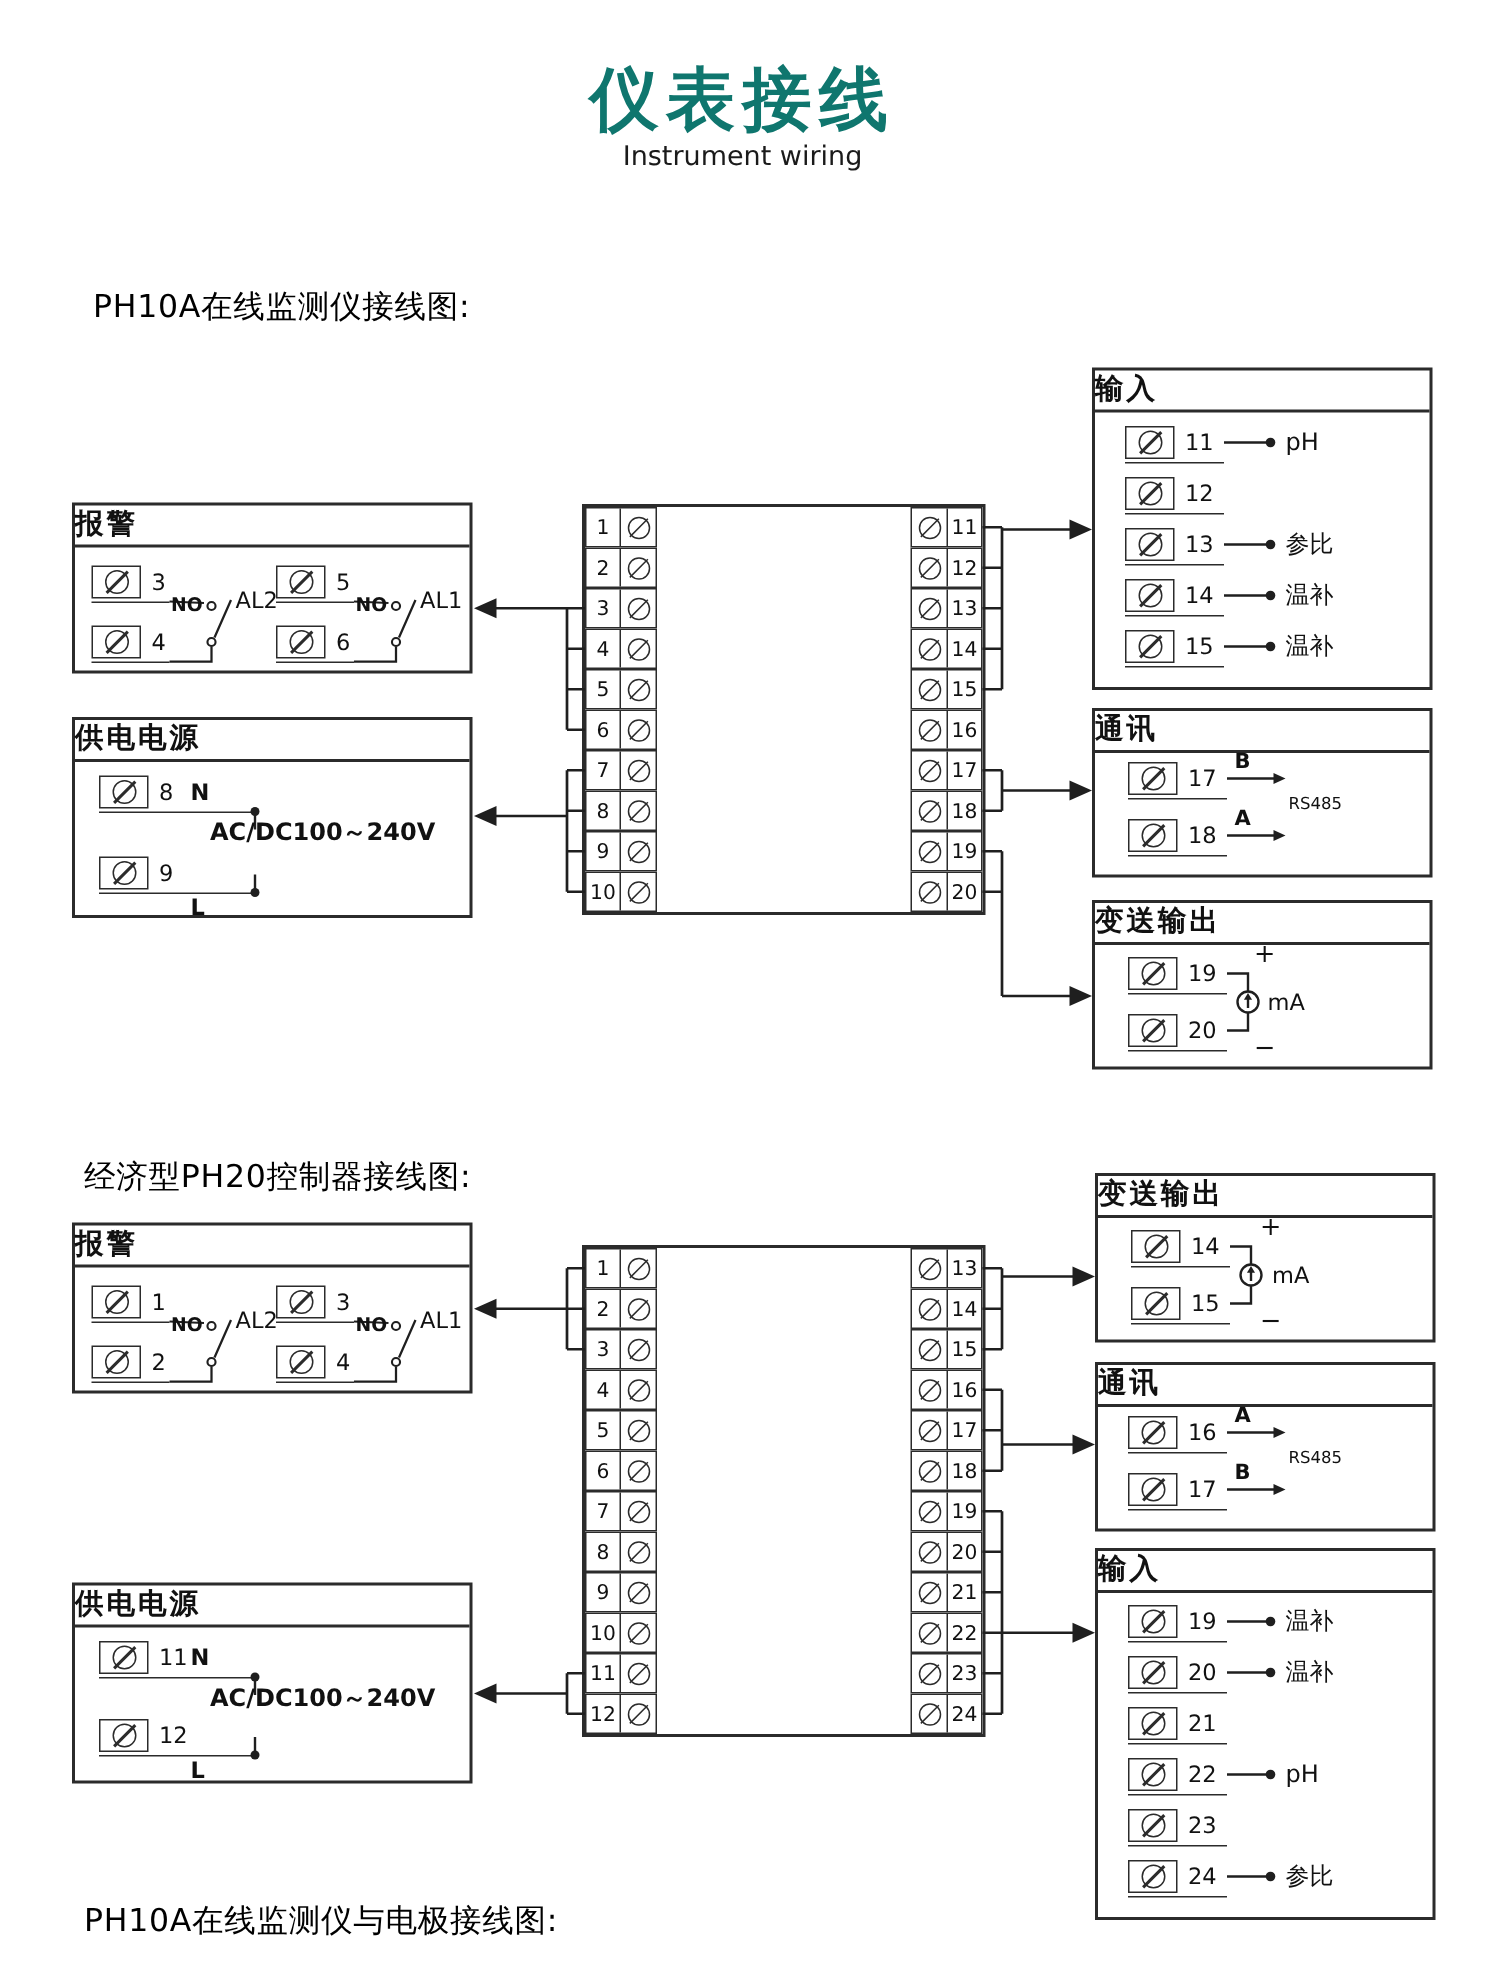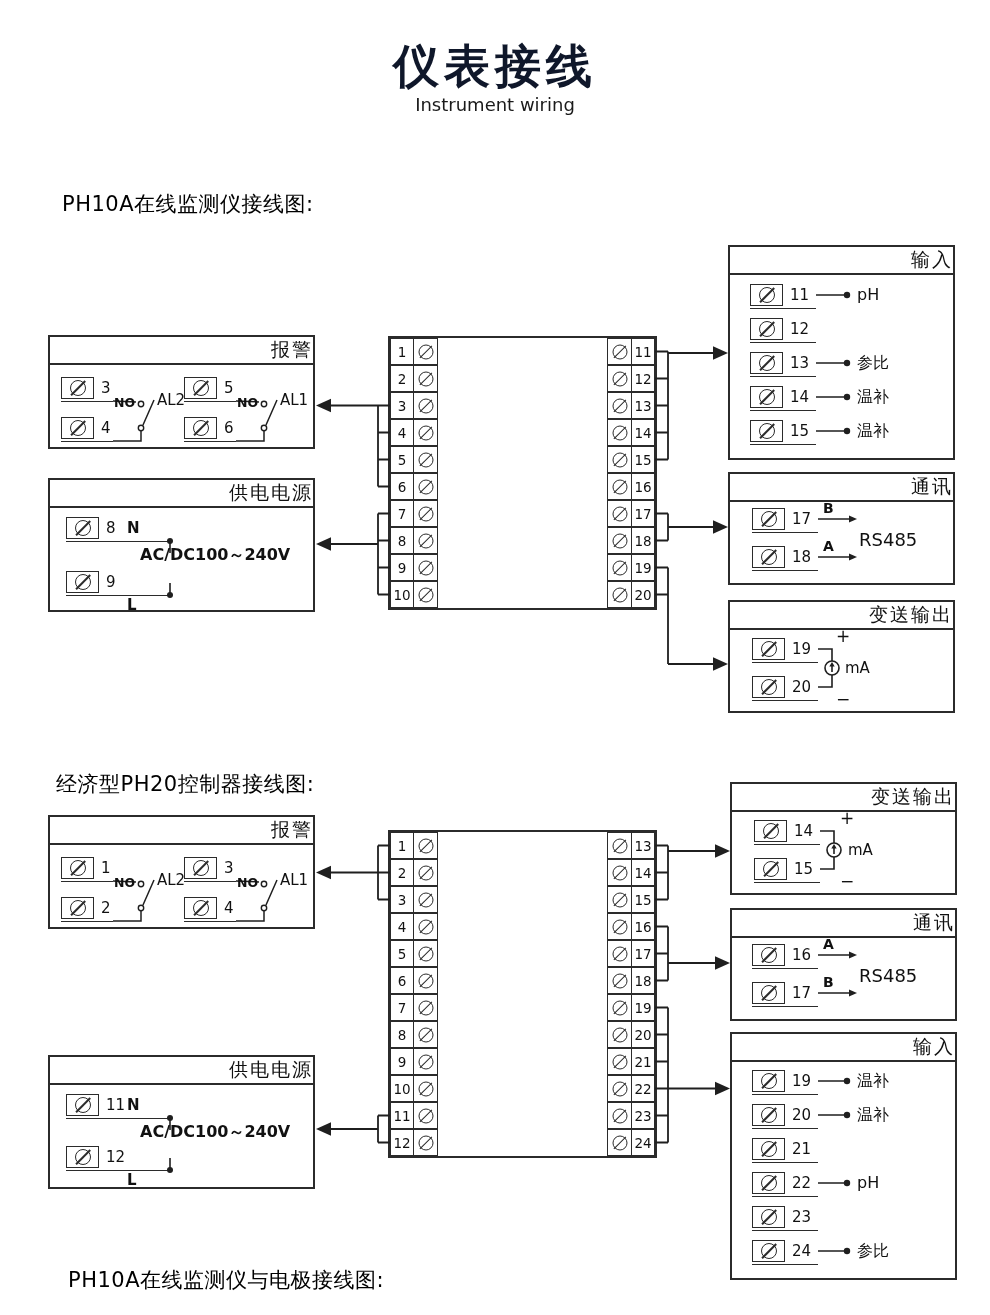--- a/index.html
+++ b/index.html
@@ -3,27 +3,27 @@
 <meta charset="utf-8">
 <style>
   * { margin:0; padding:0; box-sizing:border-box; }
   html,body { background:#ffffff; }
   body {
     width:990px; height:1315px; position:relative; overflow:hidden;
     font-family:"DejaVu Sans","Liberation Sans",sans-serif; color:#111;
   }
   .overlay { position:absolute; left:0; top:0; z-index:5; pointer-events:none; }
   .main-title { position:absolute; left:0; width:100%; top:36px; text-align:center;
-    font-size:46px; font-weight:700; letter-spacing:5px; color:#0f172a; z-index:2; }
+    font-size:46px; font-weight:700; letter-spacing:5px; color:#0f766e; z-index:2; }
   .sub-title { position:absolute; left:0; width:100%; top:94px; text-align:center;
     font-size:18px; color:#1a1a1a; z-index:2; }
   .heading { position:absolute; font-size:21px; font-weight:500; color:#000; letter-spacing:.5px; z-index:2; }
   .sidebox { position:absolute; border:2px solid #2b2b2b; background:#fff; z-index:1; }
-  .sidebox .btitle { height:28px; line-height:25px; text-align:right;
-    border-bottom:2px solid #2b2b2b; font-size:19px; font-weight:400; letter-spacing:2px;padding-left:44px; }
+  .sidebox .btitle { height:28px; line-height:25px; text-align:left;
+    border-bottom:2px solid #2b2b2b; font-size:19px; font-weight:700; letter-spacing:2px; }
   .outline { position:absolute; border:2px solid #2b2b2b; background:#fff; z-index:1; }
   .tcol { position:absolute; z-index:2; display:flex; flex-direction:column; }
   .cell { display:flex; align-items:stretch; width:48px; height:27px; border:1px solid #2b2b2b; background:#fff; }
   .cell .num { width:23px; display:flex; align-items:center; justify-content:center; font-size:13.5px; }
   .cell.l .num { order:0; border-right:1px solid #2b2b2b; }
   .cell.l .scr { order:1; }
   .cell.r .num { order:1; border-left:1px solid #2b2b2b; }
   .cell.r .scr { order:0; }
   .cell .scr { flex:1; position:relative; }
   .cell .scr::before { content:""; position:absolute; left:50%; top:50%; transform:translate(-50%,-50%);
@@ -33,31 +33,31 @@
   .trow { position:absolute; display:flex; align-items:flex-start; gap:7px;
     border-bottom:1.7px solid #2b2b2b; padding-bottom:2px; z-index:3; }
   .trow .screw { width:33px; height:22px; border:1.7px solid #2b2b2b; position:relative; flex:none; background:#fff; }
   .trow .screw::before { content:""; position:absolute; left:50%; top:50%; transform:translate(-50%,-50%);
     width:14px; height:14px; border:1.6px solid #2b2b2b; border-radius:50%; }
   .trow .screw::after { content:""; position:absolute; left:50%; top:50%;
     width:20px; height:1.6px; background:#2b2b2b; transform:translate(-50%,-50%) rotate(-45deg); }
   .trow .tnum { font-size:15px; line-height:22px; color:#111; }
   .lbl { position:absolute; z-index:6; font-size:16px; line-height:1.15; color:#111; white-space:nowrap; }
   .lbl.b { font-weight:600; }
-  .lbl.s12 { font-size:12.5px; } .lbl.s13 { font-size:18px; } .lbl.s14 { font-size:14px; }
+  .lbl.s12 { font-size:12.5px; } .lbl.s13 { font-size:11px; } .lbl.s14 { font-size:14px; }
   .lbl.s15 { font-size:15px; } .lbl.s17 { font-size:17px; }
 </style>
 </head>
 <body>
 
 <div class="main-title">仪表接线</div>
 <div class="sub-title">Instrument wiring</div>
 <div class="heading" style="left:62px;top:190px">PH10A在线监测仪接线图:</div>
 <div class="heading" style="left:56px;top:770px">经济型PH20控制器接线图:</div>
-<div class="heading" style="left:68px;top:1266px">PH10A在线监测仪与电极接线图:</div>
+<div class="heading" style="left:56px;top:1266px">PH10A在线监测仪与电极接线图:</div>
 
 <div class="sidebox" style="left:48px;top:335px;width:267px;height:114px">
   <div class="btitle">报警</div>
 </div>
 <div class="sidebox" style="left:48px;top:478px;width:267px;height:134px">
   <div class="btitle">供电电源</div>
 </div>
 <div class="sidebox" style="left:728px;top:245px;width:227px;height:215px">
   <div class="btitle">输入</div>
 </div>

